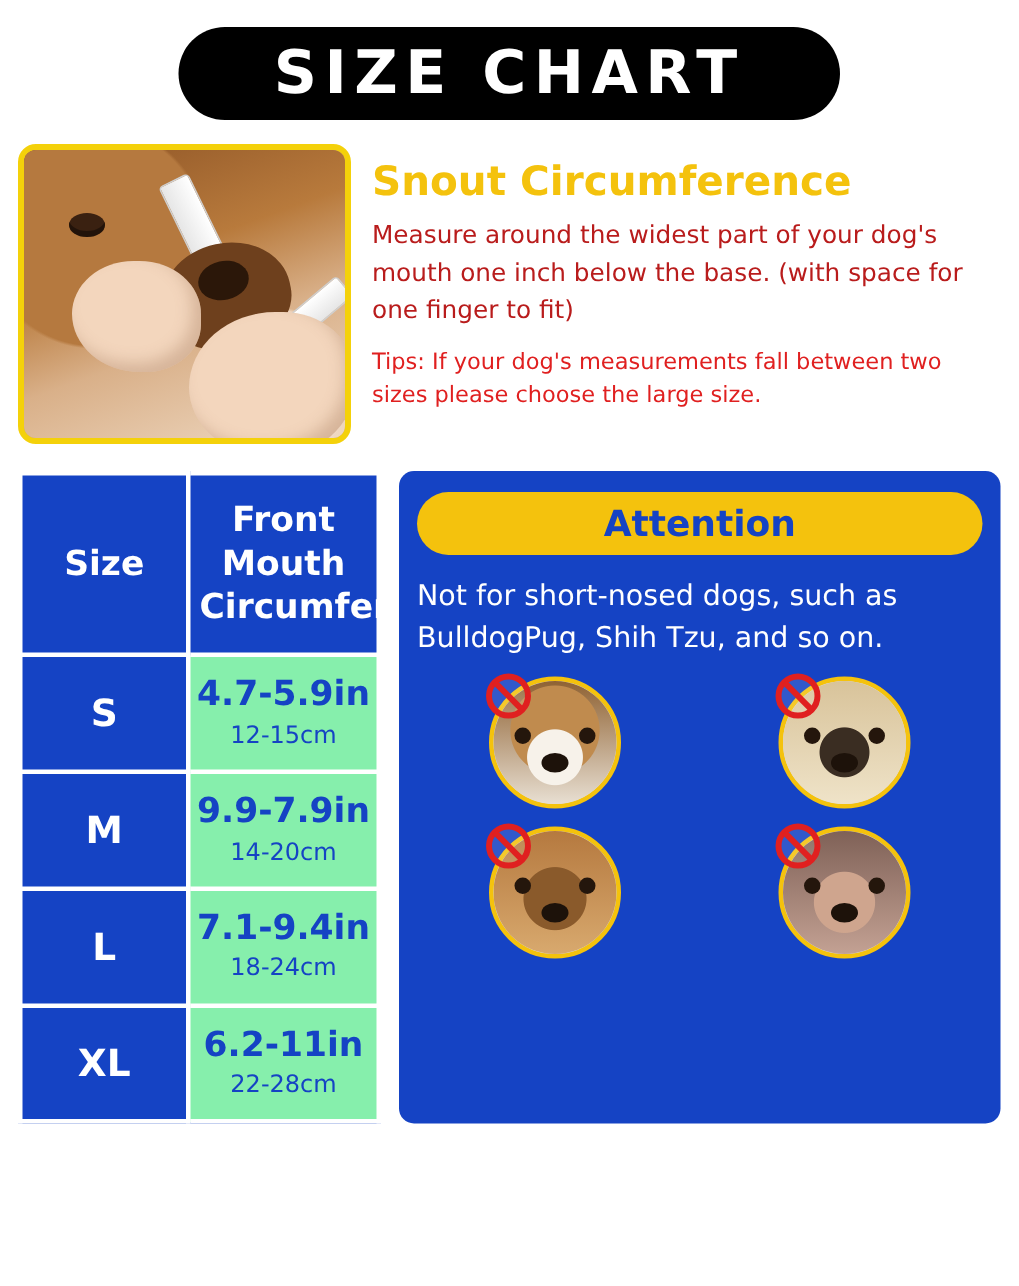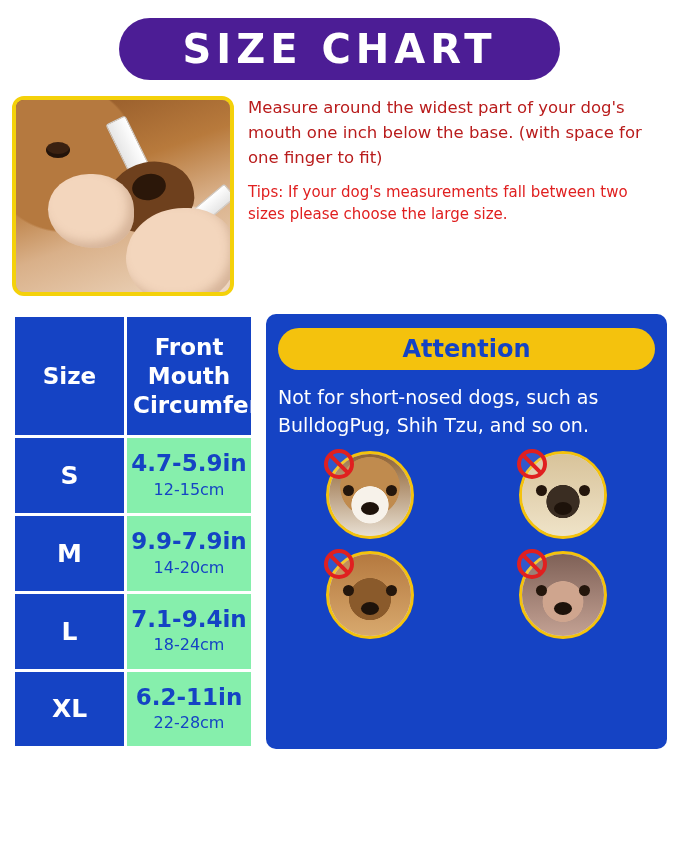--- a/index.html
+++ b/index.html
@@ -15,21 +15,21 @@
     width: 679px;
     height: 857px;
     padding: 10px 8px;
   }
 
   
   .title-banner {
     margin: 8px auto 0 auto;
     width: 441px;
     height: 62px;
-    background: #4c1d95;
+    background: #000000;
     border-radius: 31px;
     display: flex;
     align-items: center;
     justify-content: center;
   }
   .title-banner .title-text {
     color: #ffffff;
     font-size: 40px;
     font-weight: bold;
     letter-spacing: 5px;
@@ -299,20 +299,21 @@
       <div class="tape"></div>
       <div class="dog-muzzle"></div>
       <div class="dog-nose"></div>
       <div class="dog-eye"></div>
       <div class="tape two"></div>
       <div class="hand two"></div>
       <div class="hand"></div>
     </div>
 
     <div class="snout-text">
+      <div class="snout-heading">Snout Circumference</div>
       <div class="snout-desc">Measure around the widest part of your dog's mouth one inch below the base. (with space for one finger to fit)</div>
       <div class="snout-tip">Tips: If your dog's measurements fall between two sizes please choose the large size.</div>
     </div>
 
   </div>
 
   <div class="lower">
 
     <table class="size-table">
       <thead>

